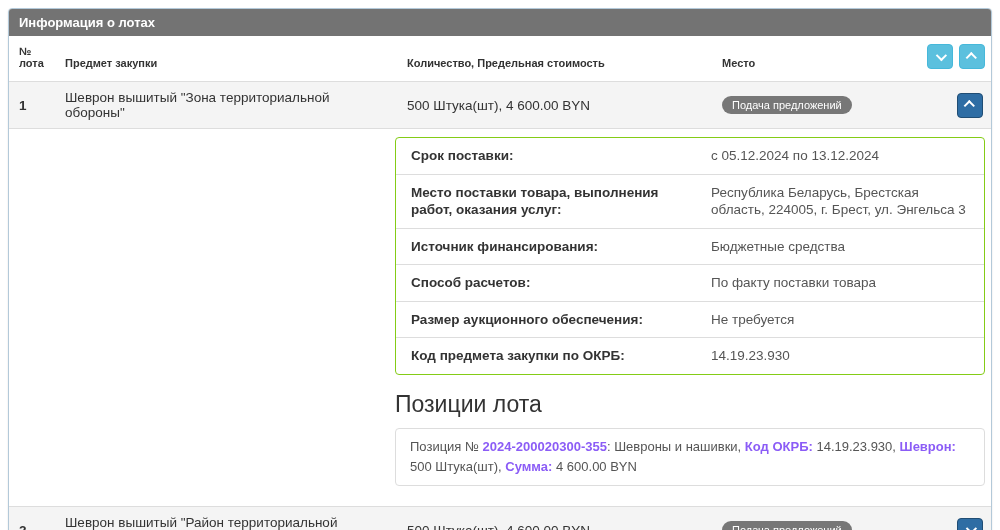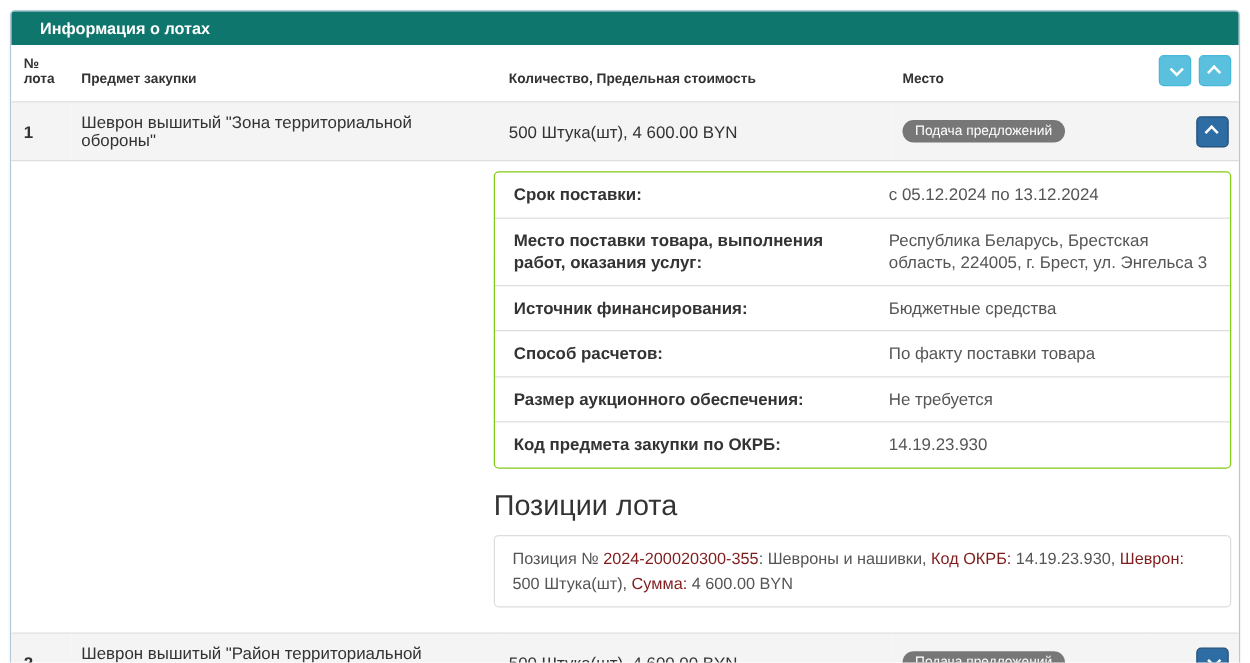--- a/index.html
+++ b/index.html
@@ -15,25 +15,25 @@
   .panel {
     margin: 8px;
     width: 984px;
     border: 1px solid #b3c9d9;
     border-radius: 4px;
     overflow: hidden;
     box-shadow: 0 1px 2px rgba(0,0,0,.12);
     background: #fff;
   }
   .panel-heading {
-    background: #0f766e;
+    background: #737373;
     color: #fff;
     font-weight: bold;
     font-size: 13px;
-    padding: 6px 23px;
+    padding: 6px 10px;
     line-height: 15px;
   }
   table.lots {
     width: 100%;
     border-collapse: collapse;
     table-layout: fixed;
   }
   table.lots th {
     text-align: left;
     vertical-align: bottom;
@@ -87,21 +87,21 @@
   }
   .position-box {
     border: 1px solid #ddd;
     border-radius: 4px;
     background: #fff;
     padding: 8px 14px;
     color: #555;
     line-height: 1.55;
     font-size: 13px;
   }
-  .position-box .b { font-weight: normal; color: #7f1d1d; }
+  .position-box .b { font-weight: bold; color: #8b5cf6; }
 
   .badge {
     display: inline-block;
     background: #777;
     color: #fff;
     font-weight: normal;
     font-size: 11px;
     line-height: 12px;
     padding: 3px 10px;
     border-radius: 10px;

